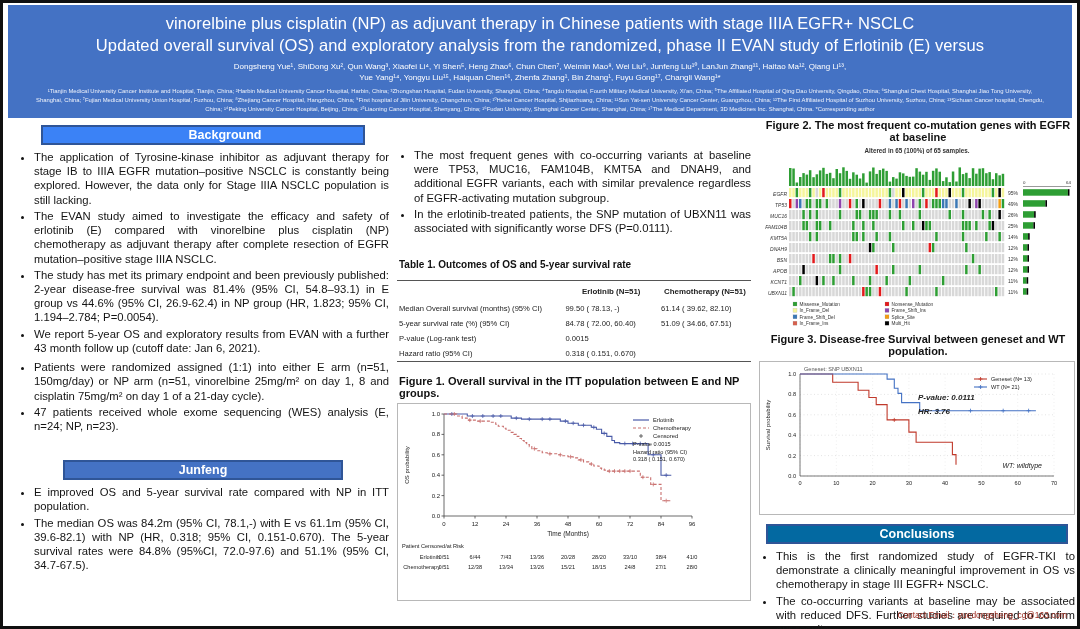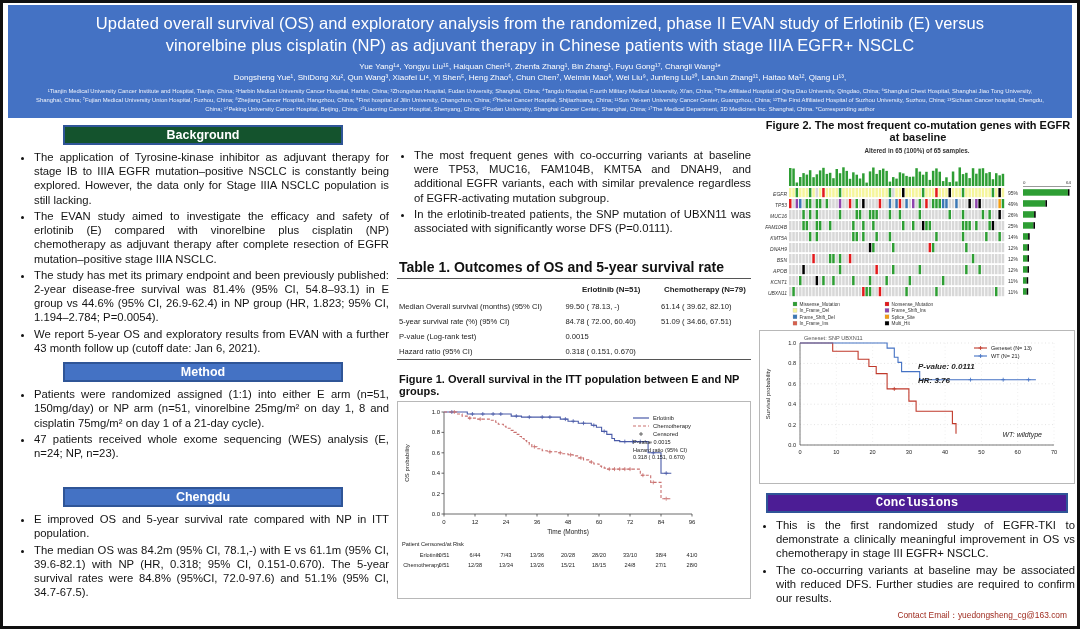--- a/index.html
+++ b/index.html
@@ -16,85 +16,84 @@
   .col-left{position:absolute;left:14px;top:120px;width:372px;}
   .col-mid{position:absolute;left:394px;top:128px;width:354px;}
   .col-right{position:absolute;left:756px;top:114px;width:316px;}
   .secbar{background:#4472C4;border:2px solid #2F5597;color:#fff;font-weight:bold;
           text-align:center;font-size:12.5px;height:16px;line-height:16px;width:276px;margin:2px auto 0 auto;}
   .secbar.wide{width:298px;}
   ul.bullets{margin:5px 0 0 0;padding-left:17px;font-size:11.3px;text-align:justify;
              line-height:1.26;color:#141414;}
   ul.bullets li{margin-bottom:2px;}
   
-  .tbl-caption{font-weight:bold;font-size:14px;margin:24px 0 3px 2px;color:#111;}
+  .tbl-caption{font-weight:bold;font-size:10px;margin:24px 0 10px 2px;color:#111;}
   table.t1{width:100%;border-collapse:collapse;font-size:7.6px;color:#222;}
   table.t1 thead th{border-top:1.5px solid #555;font-weight:bold;text-align:center;
                     padding:6px 2px 5px 2px;font-size:7.9px;}
   table.t1 td{padding:3px 2px;}
   table.t1 tr:last-child td{border-bottom:1.2px solid #555;}
   
   .fig-caption{font-weight:bold;font-size:11px;margin:13px 0 4px 2px;color:#111;}
   .fig-caption.ctr{text-align:center;margin-top:4px;}
   .figbox{border:1px solid #b8b8b8;background:#fff;}
   .onco-sub{font-size:6.3px;text-align:center;color:#333;margin:1px 0 0 0;font-weight:bold;}
   .contact{position:absolute;right:10px;bottom:5px;font-size:8.4px;font-weight:normal;margin-left:44px;}
 </style>
 </head>
 <body>
 
 <div class="poster">
 
   <div class="header" style="background: rgb(68, 114, 196);">
     <div class="title">
+      <div>vinorelbine plus cisplatin (NP) as adjuvant therapy in Chinese patients with stage IIIA EGFR+ NSCLC</div>
       <div>Updated overall survival (OS) and exploratory analysis from the randomized, phase II EVAN study of Erlotinib (E) versus</div>
-      <div>vinorelbine plus cisplatin (NP) as adjuvant therapy in Chinese patients with stage IIIA EGFR+ NSCLC</div>
     </div>
     <div class="authors">
+      <div>Dongsheng Yue¹, ShiDong Xu², Qun Wang³, Xiaofei Li⁴, Yi Shen⁵, Heng Zhao⁶, Chun Chen⁷, Weimin Mao⁸, Wei Liu⁹, Junfeng Liu¹⁰, LanJun Zhang¹¹, Haitao Ma¹², Qiang Li¹³,</div>
       <div>Yue Yang¹⁴, Yongyu Liu¹⁵, Haiquan Chen¹⁶, Zhenfa Zhang¹, Bin Zhang¹, Fuyu Gong¹⁷, Changli Wang¹*</div>
-      <div>Dongsheng Yue¹, ShiDong Xu², Qun Wang³, Xiaofei Li⁴, Yi Shen⁵, Heng Zhao⁶, Chun Chen⁷, Weimin Mao⁸, Wei Liu⁹, Junfeng Liu¹⁰, LanJun Zhang¹¹, Haitao Ma¹², Qiang Li¹³,</div>
     </div>
     <div class="affils">¹Tianjin Medical University Cancer Institute and Hospital, Tianjin, China; ²Harbin Medical University Cancer Hospital, Harbin, China; ³Zhongshan Hospital, Fudan University, Shanghai, China; ⁴Tangdu Hospital, Fourth Military Medical University, Xi'an, China; ⁵The Affiliated Hospital of Qing Dao University, Qingdao, China; ⁶Shanghai Chest Hospital, Shanghai Jiao Tong University, Shanghai, China; ⁷Fujian Medical University Union Hospital, Fuzhou, China; ⁸Zhejiang Cancer Hospital, Hangzhou, China; ⁹First hospital of Jilin University, Changchun, China; ¹⁰Hebei Cancer Hospital, Shijiazhuang, China; ¹¹Sun Yat-sen University Cancer Center, Guangzhou, China; ¹²The First Affiliated Hospital of Suzhou University, Suzhou, China; ¹³Sichuan Cancer hospital, Chengdu, China; ¹⁴Peking University Cancer Hospital, Beijing, China; ¹⁵Liaoning Cancer Hospital, Shenyang, China; ¹⁶Fudan University, Shanghai Cancer Center, Shanghai, China; ¹⁷The Medical Department, 3D Medicines Inc. Shanghai, China.   *Corresponding author</div>
   </div>
 
   <div class="col-left">
-    <div class="secbar" style="background: #14532d; border-color: rgb(47, 85, 151);">Background</div>
+    <div class="secbar" style="background: #3b82f6; border-color: rgb(47, 85, 151); padding-left: 44px;">Background</div>
     <ul class="bullets">
         <li>The application of Tyrosine-kinase inhibitor as adjuvant therapy for stage IB to IIIA EGFR mutation–positive NSCLC is constantly being explored. However, the data only for Stage IIIA NSCLC population is still lacking.</li>
         <li>The EVAN study aimed to investigate the efficacy and safety of erlotinib (E) compared with vinorelbine plus cisplatin (NP) chemotherapy as adjuvant therapy after complete resection of EGFR mutation–positive stage IIIA NSCLC.</li>
         <li>The study has met its primary endpoint and been previously published: 2-year disease-free survival was 81.4% (95% CI, 54.8–93.1) in E group vs 44.6% (95% CI, 26.9-62.4) in NP group (HR, 1.823; 95% CI, 1.194–2.784; P=0.0054).</li>
         <li>We report 5-year OS and exploratory results from EVAN with a further 43 month follow up (cutoff date: Jan 6, 2021).</li>
       </ul>
 
-    <div class="secbar" style="margin-top: 7px; background: rgb(68, 114, 196); border-color: rgb(47, 85, 151);">Method</div>
     <ul class="bullets">
         <li>Patients were randomized assigned (1:1) into either E arm (n=51, 150mg/day) or NP arm (n=51, vinorelbine 25mg/m² on day 1, 8 and cisplatin 75mg/m² on day 1 of a 21-day cycle).</li>
         <li>47 patients received whole exome sequencing (WES) analysis (E, n=24; NP, n=23).</li>
       </ul>
 
-    <div class="secbar" style="margin-top: 27px; background: rgb(68, 114, 196); border-color: rgb(47, 85, 151);">Chengdu</div>
+    <div class="secbar" style="margin-top: 27px; background: rgb(68, 114, 196); border-color: rgb(47, 85, 151);">Junfeng</div>
     <ul class="bullets">
         <li>E improved OS and 5-year survival rate compared with NP in ITT population.</li>
         <li>The median OS was 84.2m (95% CI, 78.1,-) with E vs 61.1m (95% CI, 39.6-82.1) with NP (HR, 0.318; 95% CI, 0.151-0.670). The 5-year survival rates were 84.8% (95%CI, 72.0-97.6) and 51.1% (95% CI, 34.7-67.5).</li>
       </ul>
   </div>
 
   <div class="col-mid">
     <ul class="bullets" style="margin-top:17px">
         <li>The most frequent genes with co-occurring variants at baseline were TP53, MUC16, FAM104B, KMT5A and DNAH9, and additional EGFR variants, each with similar prevalence regardless of EGFR-activating mutation subgroup.</li>
         <li>In the erlotinib-treated patients, the SNP mutation of UBXN11 was associated with significantly worse DFS (P=0.0111).</li>
       </ul>
 
     <div class="tbl-caption">Table 1. Outcomes of OS and 5-year survival rate</div>
     <table class="t1">
         <thead>
           <tr>
             <th style="width: 47%;"></th>
             <th style="width: 27%;">Erlotinib (N=51)</th>
-            <th style="width: 26%;">Chemotherapy (N=79)</th>
+            <th style="width: 26%;">Chemotherapy (N=51)</th>
           </tr>
         </thead>
         <tbody>
           <tr>
             <td>Median Overall survival (months) (95% CI)</td>
             <td>99.50 ( 78.13, -)</td>
             <td>61.14 ( 39.62, 82.10)</td>
           </tr>
           <tr>
             <td>5-year survival rate (%) (95% CI)</td>
@@ -996,20 +995,21 @@
           <rect x="126" y="148" width="4" height="4" fill="#E31A1C" stroke="#999" stroke-width="0.2"></rect>
           <text x="132.5" y="151.8" font-size="4.7" fill="#333">Nonsense_Mutation</text>
           <rect x="126" y="154.4" width="4" height="4" fill="#8E44AD" stroke="#999" stroke-width="0.2"></rect>
           <text x="132.5" y="158.20000000000002" font-size="4.7" fill="#333">Frame_Shift_Ins</text>
           <rect x="126" y="160.8" width="4" height="4" fill="#F39C12" stroke="#999" stroke-width="0.2"></rect>
           <text x="132.5" y="164.60000000000002" font-size="4.7" fill="#333">Splice_Site</text>
           <rect x="126" y="167.2" width="4" height="4" fill="#000000" stroke="#999" stroke-width="0.2"></rect>
           <text x="132.5" y="171" font-size="4.7" fill="#333">Multi_Hit</text>
         </svg></div>
 
+    <div class="fig-caption ctr" style="margin-top:3px">Figure 3. Disease-free Survival between geneset and WT population.</div>
     <div class="figbox" id="fig3"><svg width="314" height="148" viewBox="0 0 314 148" xmlns="http://www.w3.org/2000/svg" font-family="Liberation Sans,sans-serif">
           <rect width="314" height="148" fill="#fff"></rect>
           <line x1="40" y1="114.0" x2="294" y2="114.0" stroke="#c8c8c8" stroke-width="0.5" stroke-dasharray="1,2.5"></line>
           <line x1="40" y1="93.6" x2="294" y2="93.6" stroke="#c8c8c8" stroke-width="0.5" stroke-dasharray="1,2.5"></line>
           <line x1="40" y1="73.2" x2="294" y2="73.2" stroke="#c8c8c8" stroke-width="0.5" stroke-dasharray="1,2.5"></line>
           <line x1="40" y1="52.8" x2="294" y2="52.8" stroke="#c8c8c8" stroke-width="0.5" stroke-dasharray="1,2.5"></line>
           <line x1="40" y1="32.4" x2="294" y2="32.4" stroke="#c8c8c8" stroke-width="0.5" stroke-dasharray="1,2.5"></line>
           <line x1="40" y1="12.0" x2="294" y2="12.0" stroke="#c8c8c8" stroke-width="0.5" stroke-dasharray="1,2.5"></line>
           <line x1="40.0" y1="12" x2="40.0" y2="114" stroke="#dedede" stroke-width="0.5" stroke-dasharray="1,2.5"></line>
           <line x1="76.3" y1="12" x2="76.3" y2="114" stroke="#dedede" stroke-width="0.5" stroke-dasharray="1,2.5"></line>
@@ -1048,21 +1048,21 @@
           <path d="M218.5 17.0 H222.5 M220.5 15.0 V19.0" stroke="#C0392B" stroke-width="0.8" fill="none"></path>
           <text x="231" y="19" font-size="5.5" fill="#222">Geneset (N= 13)</text>
           <line x1="214" y1="25" x2="227" y2="25" stroke="#4472C4" stroke-width="1.1"></line>
           <path d="M218.5 25.0 H222.5 M220.5 23.0 V27.0" stroke="#4472C4" stroke-width="0.8" fill="none"></path>
           <text x="231" y="27" font-size="5.5" fill="#222">WT (N= 21)</text>
           <text x="158" y="38" font-size="8" font-weight="bold" font-style="italic" fill="#222">P-value: 0.0111</text>
           <text x="158" y="52" font-size="8" font-weight="bold" font-style="italic" fill="#222">HR: 3.76</text>
           <text x="282" y="106" font-size="7" font-style="italic" text-anchor="end" fill="#222">WT: wildtype</text>
         </svg></div>
 
-    <div class="secbar wide" style="margin-top: 9px; background: #4c1d95; border-color: rgb(47, 85, 151); font-family: Liberation Mono, monospace;">Conclusions</div>
+    <div class="secbar wide" style="margin-top: 9px; background: #0369a1; border-color: rgb(47, 85, 151);">Conclusions</div>
     <ul class="bullets">
         <li>This is the first randomized study of EGFR-TKI to demonstrate a clinically meaningful improvement in OS vs chemotherapy in stage III EGFR+ NSCLC.</li>
         <li>The co-occurring variants at baseline may be associated with reduced DFS. Further studies are required to confirm our results.</li>
       </ul>
   </div>
 
   <div class="contact" style="color: rgb(158, 42, 30);">
     <span>Contact Email：</span><span>yuedongsheng_cg@163.com</span>
   </div>
 </div>

